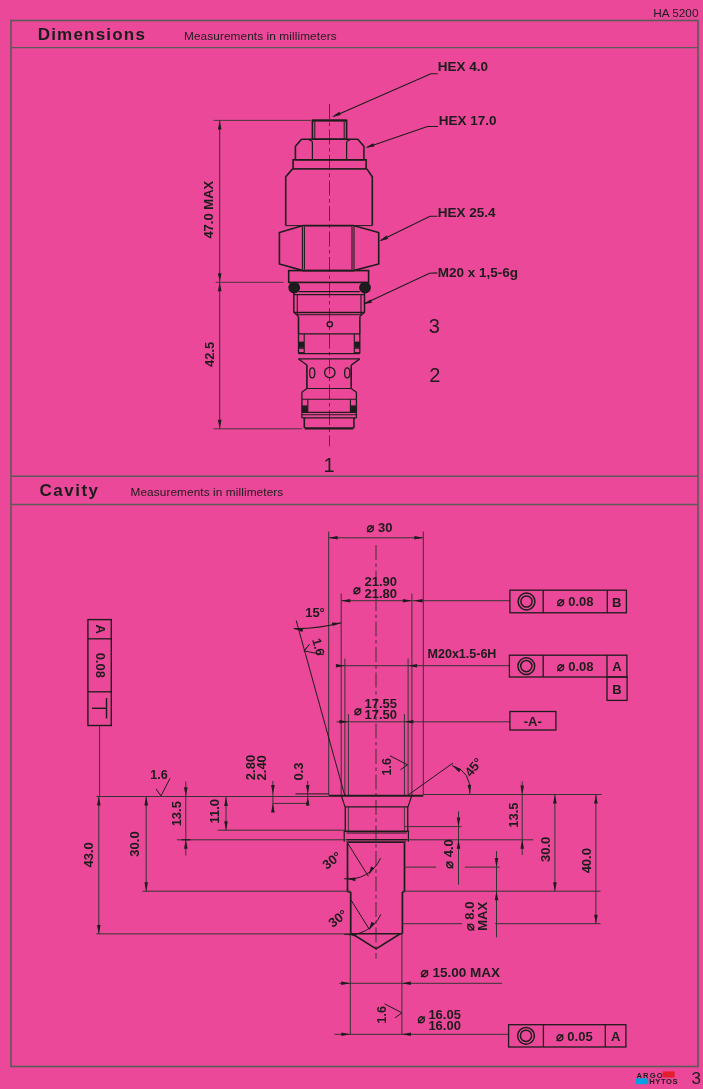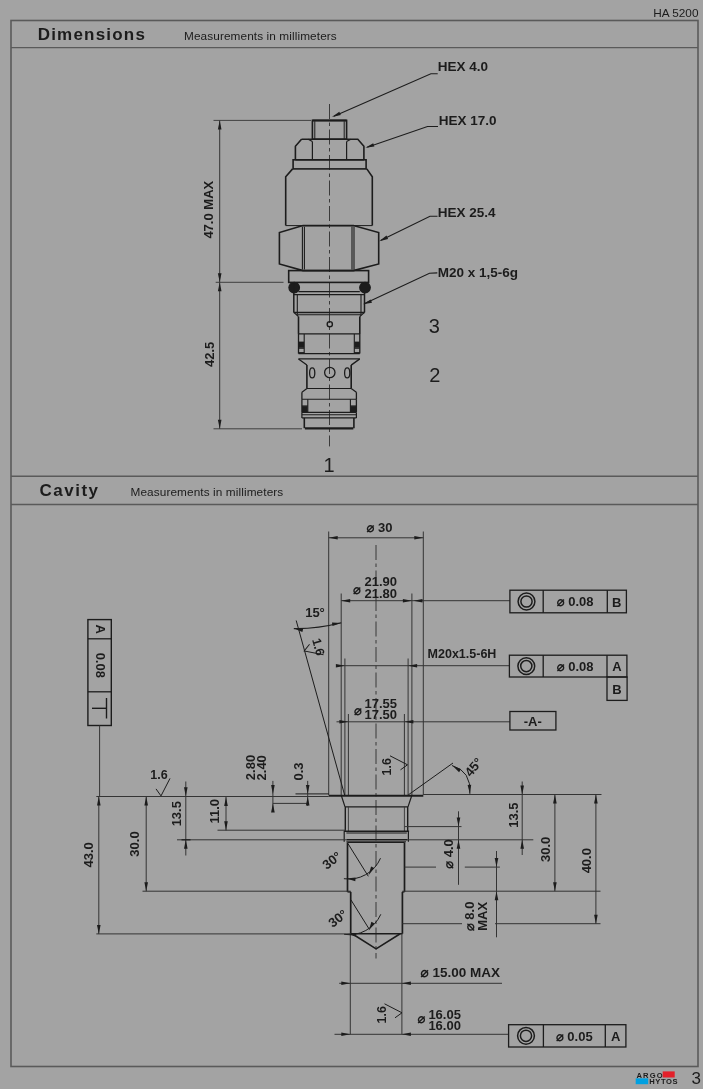--- a/index.html
+++ b/index.html
@@ -1,16 +1,16 @@
 <!DOCTYPE html>
 <html><head>
 <meta charset="utf-8">
 <style>
   html,body{margin:0;padding:0;background:#fff;}
-  #page{position:relative;width:703px;height:1089px;background:#a3a3a3;font-family:"Liberation Sans",sans-serif;}
+  #page{position:relative;width:703px;height:1089px;background:#ec4899;font-family:"Liberation Sans",sans-serif;}
   text{font-family:"Liberation Sans",sans-serif;fill:#1c1c1c;}
 </style>
 </head>
 <body>
 <div id="page">
 <svg width="703" height="1089" viewBox="0 0 703 1089">
 
 <text x="698.5" y="16.8" text-anchor="end" style="font-size:11.8px;" fill="#3e3e48">HA 5200</text>
 
 <rect x="11" y="20.5" width="687" height="1046" stroke="#5a5a5a" stroke-width="1.6" fill="none"></rect>

